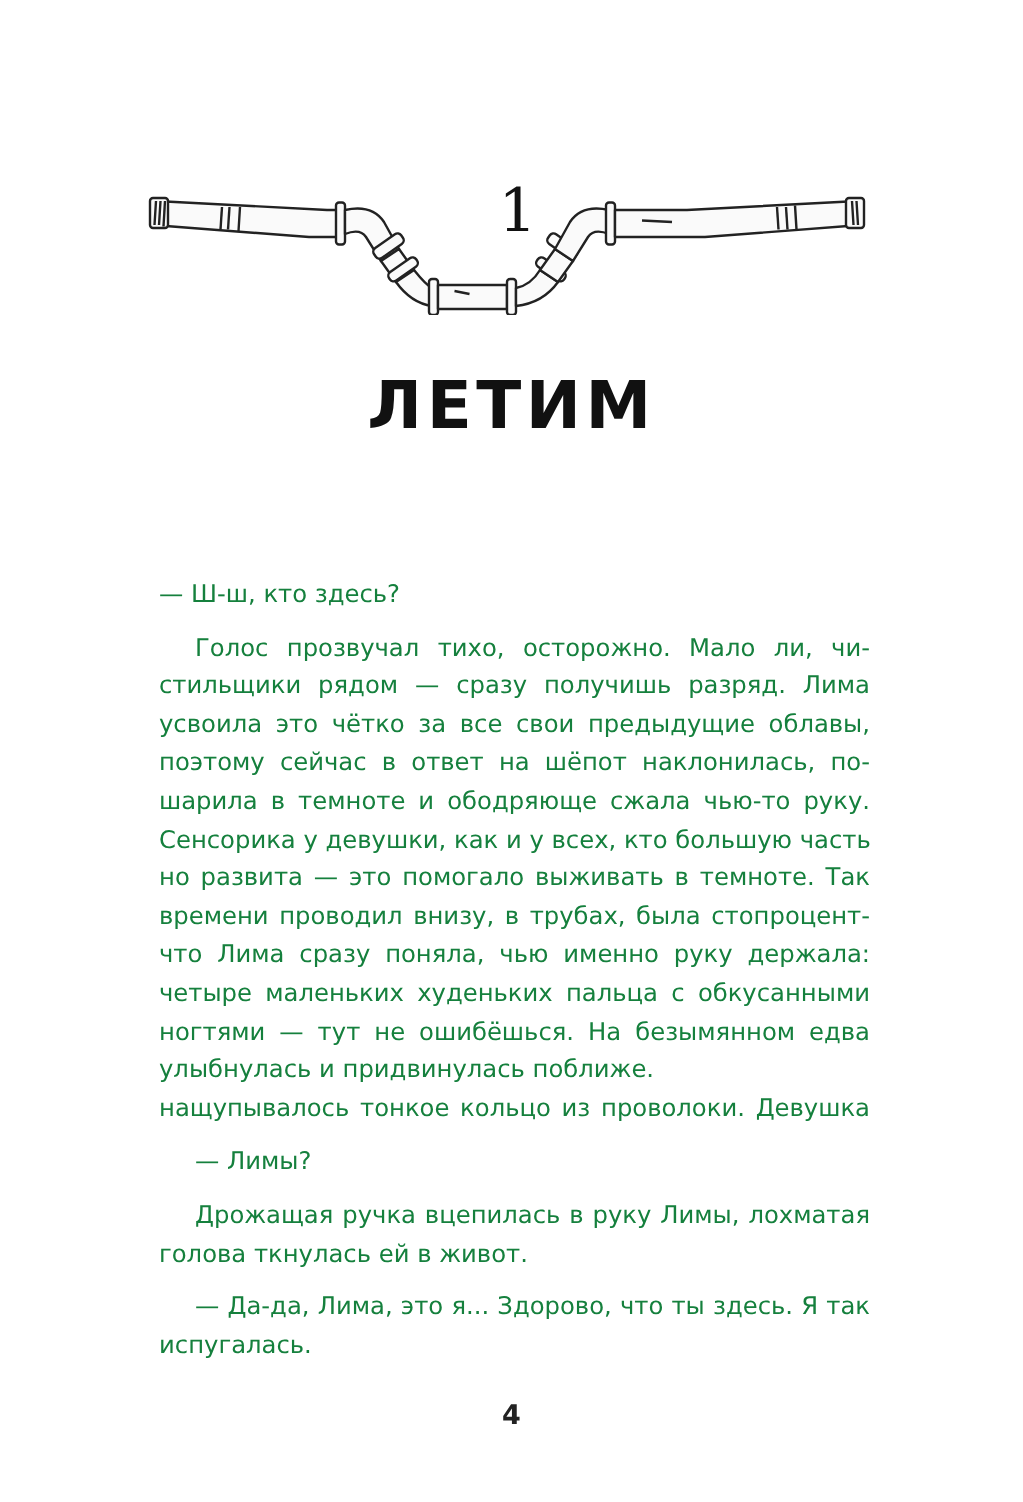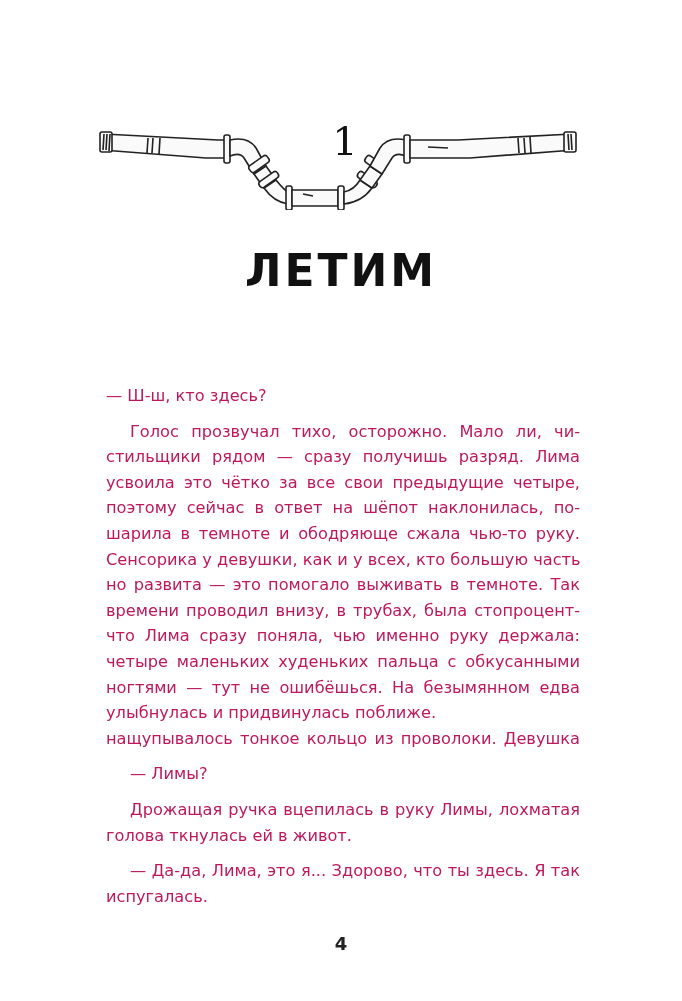--- a/index.html
+++ b/index.html
@@ -1,20 +1,20 @@
 <!DOCTYPE html>
 <html><head>
 <meta charset="utf-8">
 <style>
   html, body { margin: 0; padding: 0; background: #ffffff; }
   body { width: 682px; height: 1001px; position: relative; overflow: hidden; font-family: "DejaVu Sans", sans-serif; color: #1a1a1a; }
   .pipes { position: absolute; left: 98px; top: 120px; width: 480px; height: 90px; }
   .chapter-num { position: absolute; left: 330px; top: 118px; width: 30px; text-align: center; font-family: "DejaVu Serif", serif; font-size: 40px; color: #111; }
   .chapter-title { position: absolute; left: 0; width: 682px; top: 245px; text-align: center; font-family: "DejaVu Sans", sans-serif; font-weight: bold; font-size: 44px; letter-spacing: 3px; color: #111; }
-  .body-text { position: absolute; left: 106px; top: 383px; width: 474px; font-size: 16.2px; line-height: 25.6px; color: #be185d; }
+  .body-text { position: absolute; left: 106px; top: 383px; width: 474px; font-size: 16.2px; line-height: 25.6px; color: #15803d; }
   .para { margin: 0 0 10px 0; text-align: justify; text-align-last: left; }
   .line { display: block; white-space: nowrap; text-align: justify; text-align-last: justify; }
   .line.last { text-align-last: left; }
   .page-num { position: absolute; left: 0; width: 682px; top: 933px; text-align: center; font-size: 18px; font-weight: bold; color: #222; }
 </style>
 </head>
 <body>
 
 <svg class="pipes" viewBox="0 0 480 90" xmlns="http://www.w3.org/2000/svg">
   <g fill="#fafafa" stroke="#222" stroke-width="1.6" stroke-linejoin="round">
@@ -63,21 +63,21 @@
 <div class="chapter-num">1</div>
 <h1 class="chapter-title" style="margin:0;">ЛЕТИМ</h1>
 
 <div class="body-text">
   <p class="para">
     <span class="line last">— Ш-ш, кто здесь?</span>
   </p>
   <p class="para">
     <span class="line" style="padding-left:24px;">Голос прозвучал тихо, осторожно. Мало ли, чи-</span>
     <span class="line">стильщики рядом — сразу получишь разряд. Лима</span>
-    <span class="line">усвоила это чётко за все свои предыдущие четыре,</span>
+    <span class="line">усвоила это чётко за все свои предыдущие облавы,</span>
     <span class="line">поэтому сейчас в ответ на шёпот наклонилась, по-</span>
     <span class="line">шарила в темноте и ободряюще сжала чью-то руку.</span>
     <span class="line">Сенсорика у девушки, как и у всех, кто большую часть</span>
     <span class="line">но развита — это помогало выживать в темноте. Так</span>
     <span class="line">времени проводил внизу, в трубах, была стопроцент-</span>
     <span class="line">что Лима сразу поняла, чью именно руку держала:</span>
     <span class="line">четыре маленьких худеньких пальца с обкусанными</span>
     <span class="line">ногтями — тут не ошибёшься. На безымянном едва</span>
     <span class="line last">улыбнулась и придвинулась поближе.</span>
     <span class="line">нащупывалось тонкое кольцо из проволоки. Девушка</span>

